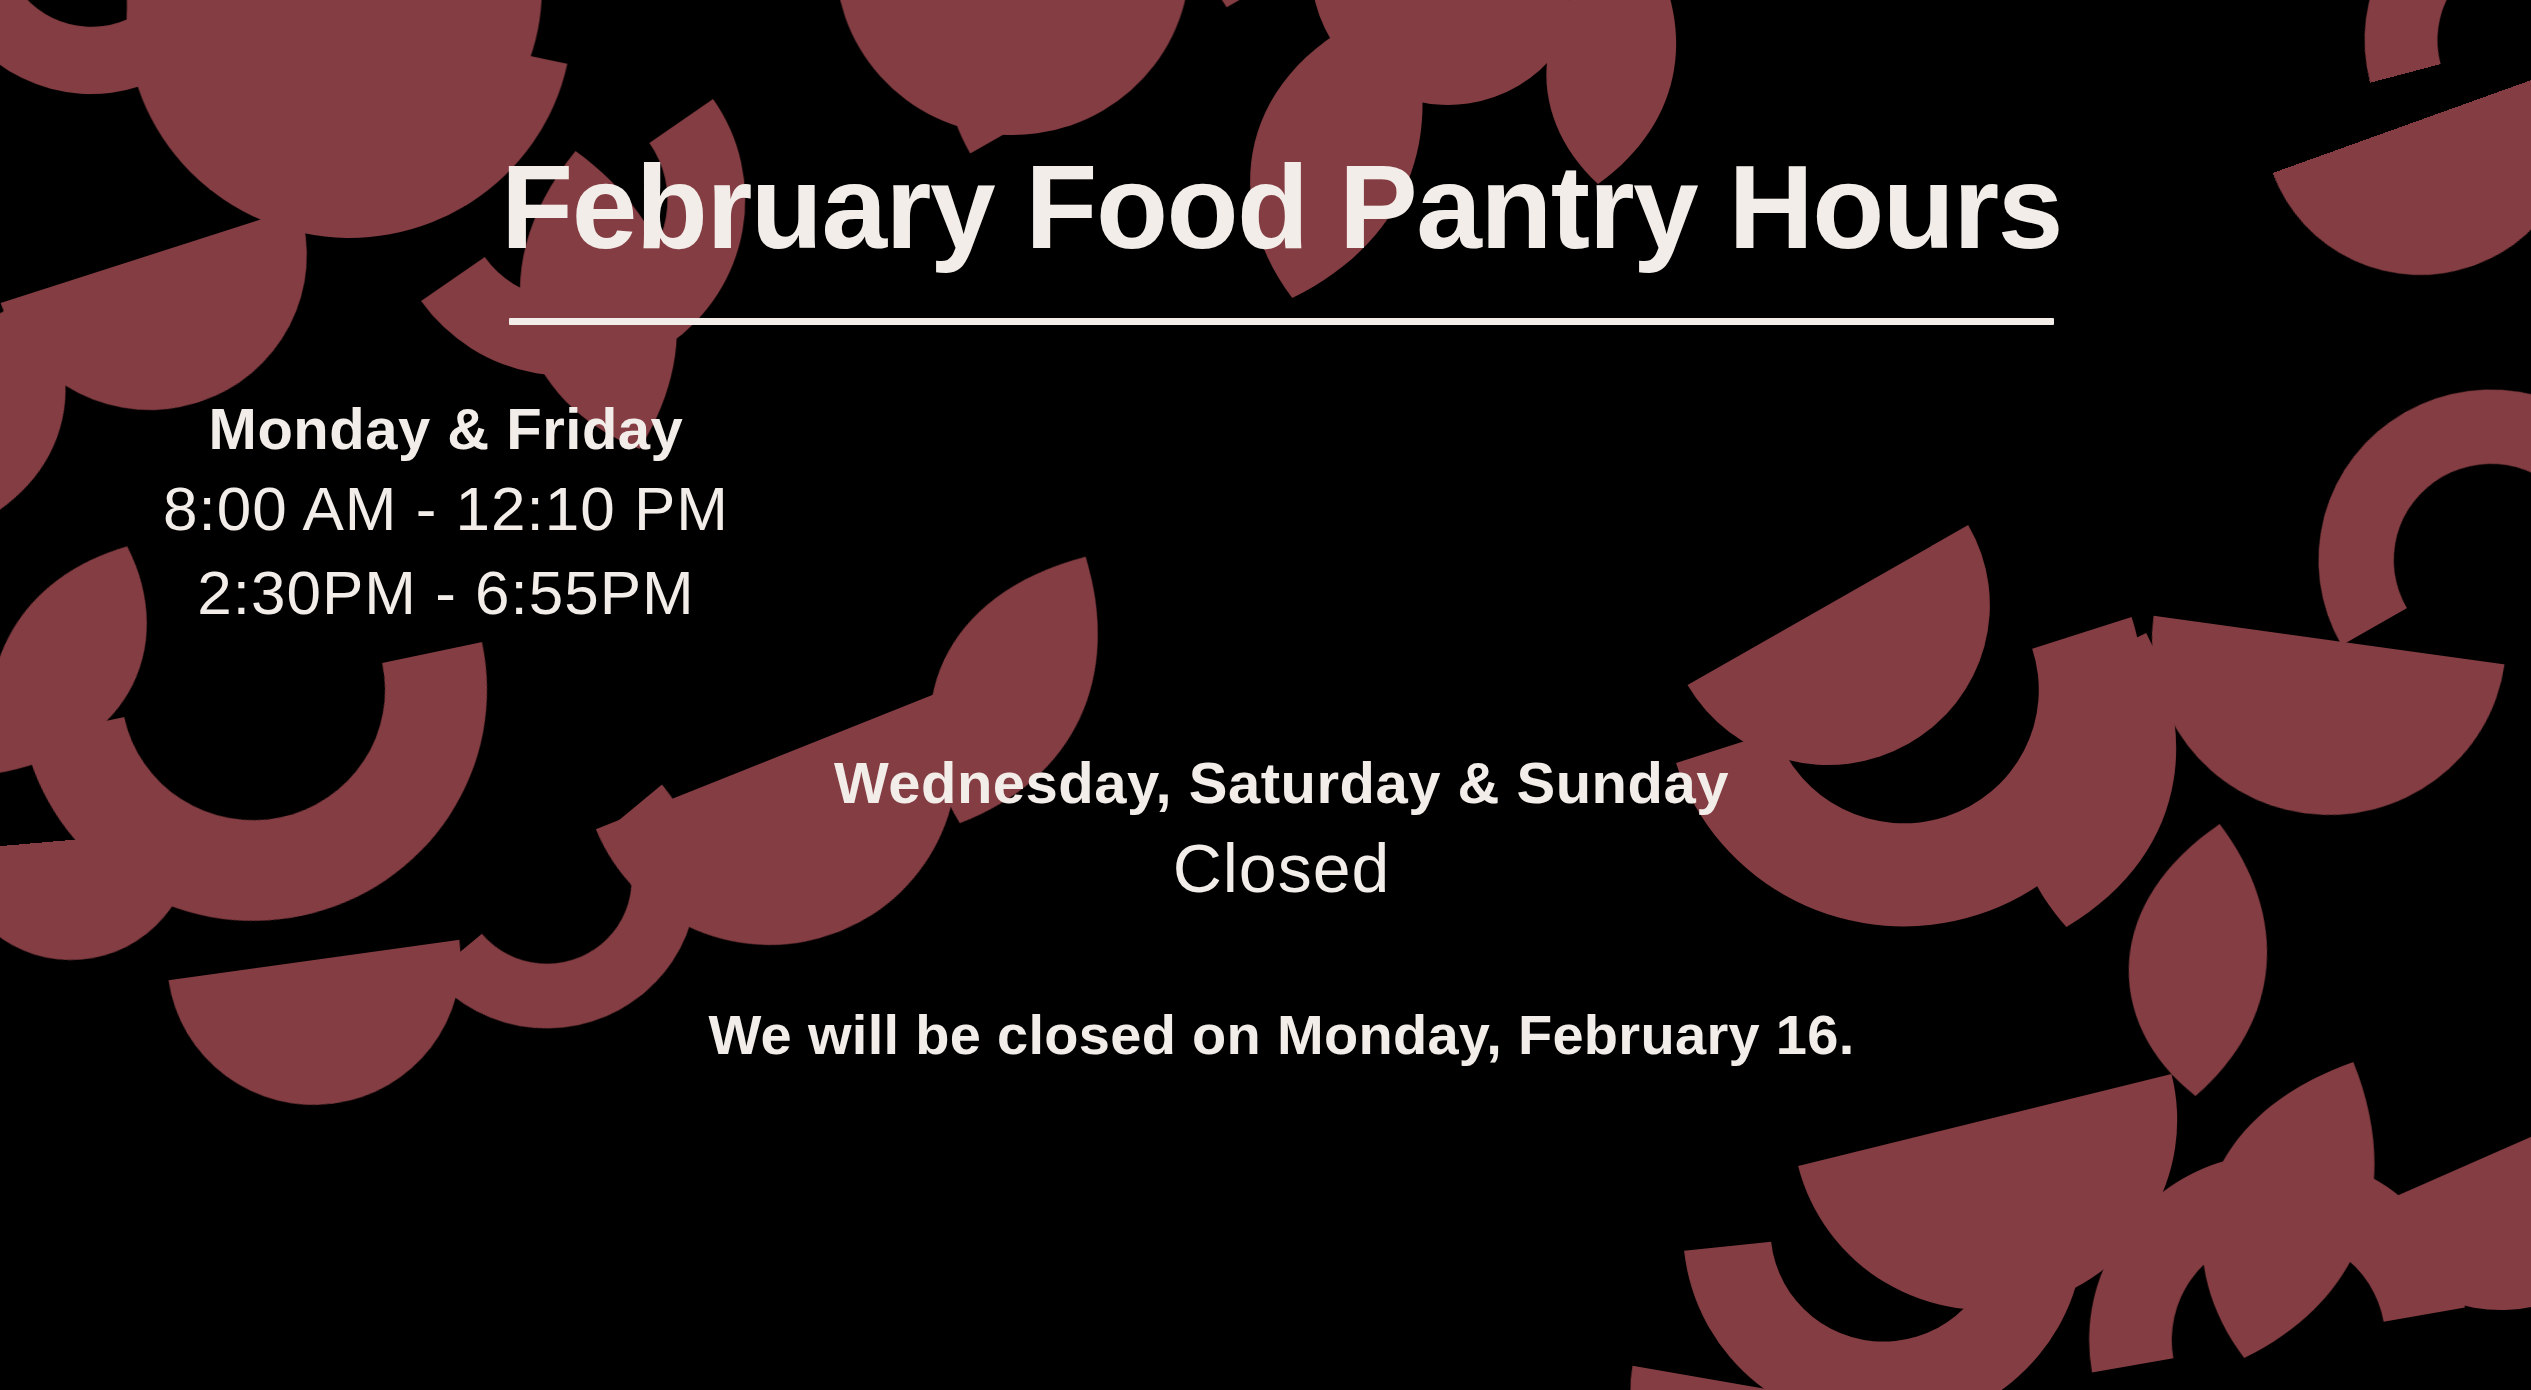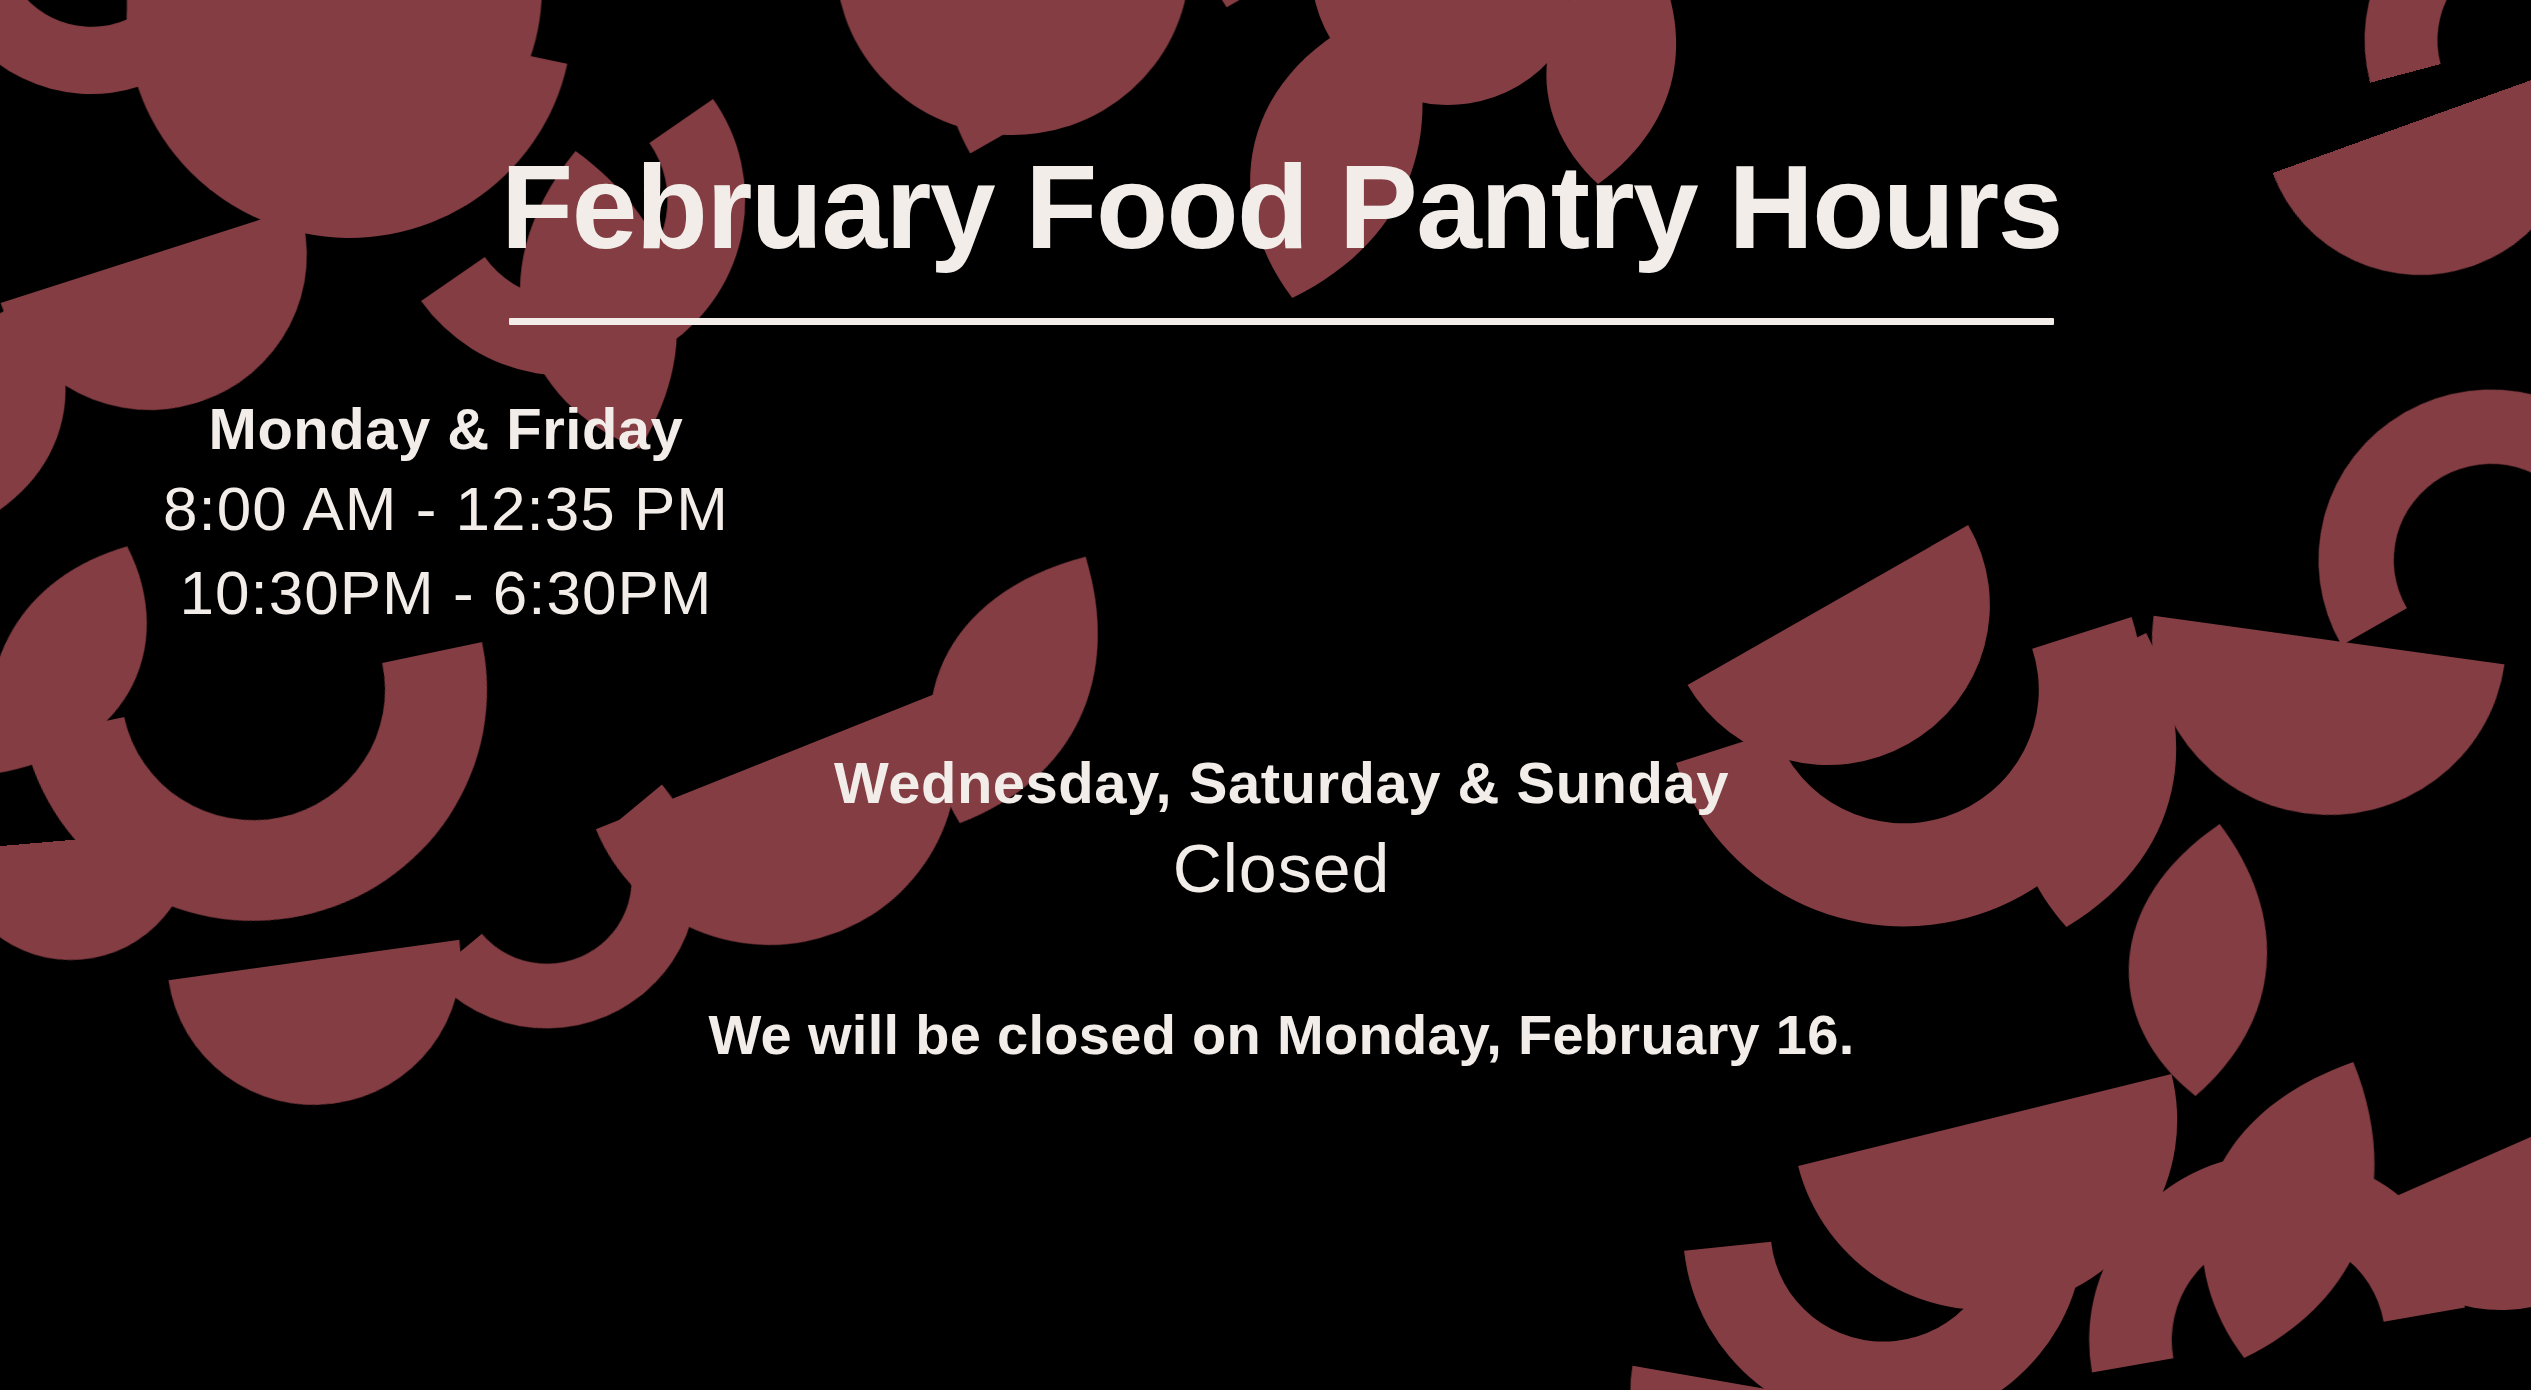--- a/index.html
+++ b/index.html
@@ -170,25 +170,25 @@
 
     <div class="title-wrap">
       <div class="poster-title" style="color: rgb(242, 237, 232);">February Food Pantry Hours</div>
       <div class="title-rule" style="background: rgb(242, 237, 232);"></div>
     </div>
 
     <div class="hours-row">
 
       <div class="hours-col">
         <div class="day-label" style="color: rgb(242, 237, 232);">Monday &amp; Friday</div>
-        <div class="time-label" style="color: rgb(242, 237, 232);">8:00 AM - 12:35 PM</div>
+        <div class="time-label" style="color: rgb(242, 237, 232);">8:00 AM - 12:10 PM</div>
       </div>
 
       <div class="hours-col">
-        <div class="time-label" style="color: rgb(242, 237, 232);">10:30PM - 6:30PM</div>
+        <div class="time-label" style="color: rgb(242, 237, 232);">2:30PM - 6:55PM</div>
       </div>
 
     </div>
 
     <div class="closed-block">
       <div class="day-label" style="color: rgb(242, 237, 232);">Wednesday, Saturday &amp; Sunday</div>
       <div class="time-label" style="color: rgb(242, 237, 232);">Closed</div>
     </div>
 
     <div class="notice" style="color: rgb(242, 237, 232);">We will be closed on Monday, February 16.</div>

